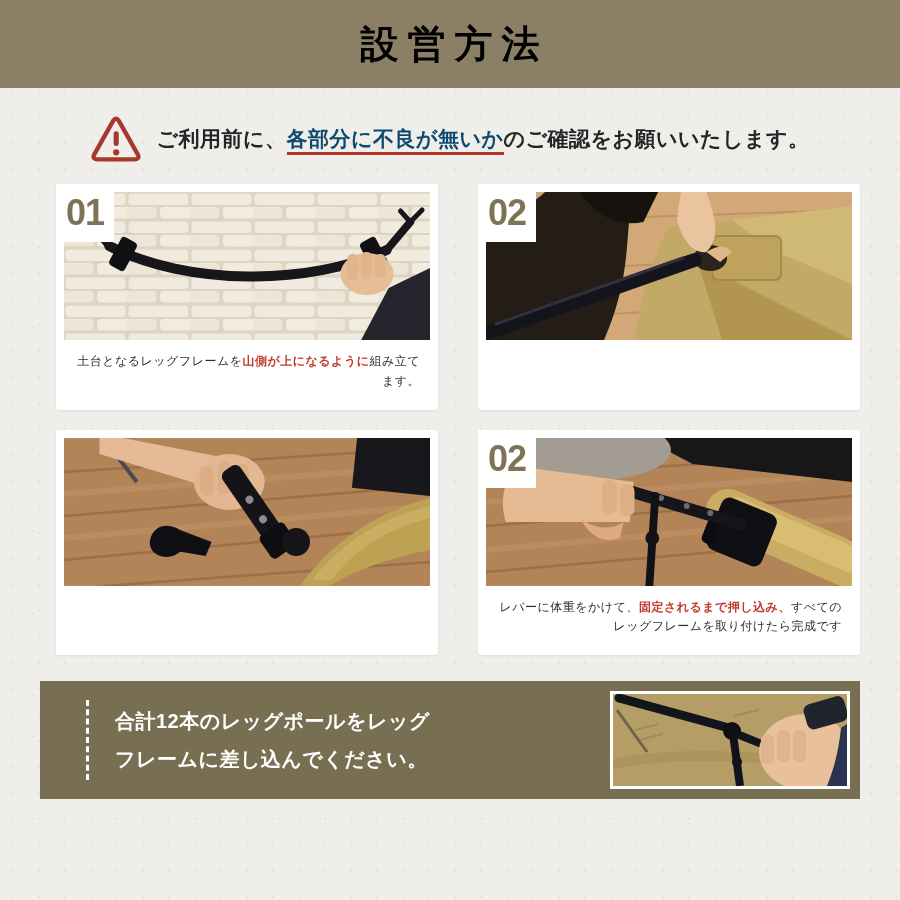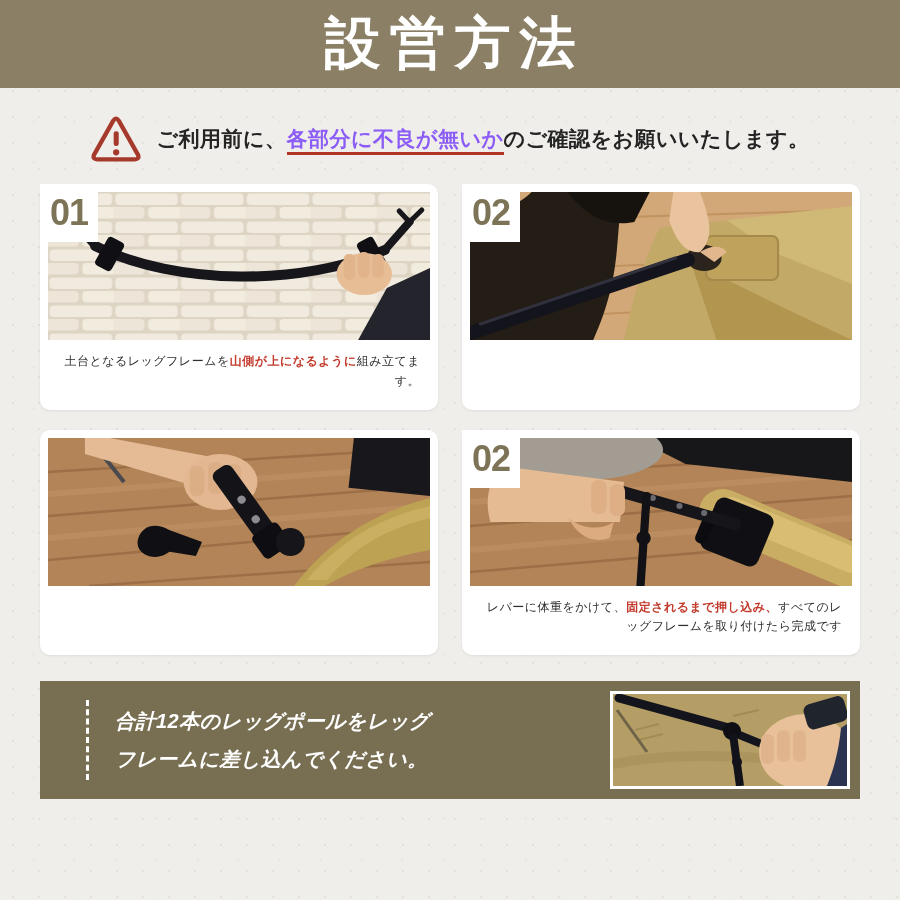--- a/index.html
+++ b/index.html
@@ -14,42 +14,43 @@
     background-position: 0 0, 13px 19px;
     color: #2f2f2f;
   }
 
   
   .hdr {
     height: 88px; background: #8b8066;
     display: flex; align-items: center; justify-content: center;
   }
   .hdr h1 {
-    color: #ffffff; font-size: 56px; font-weight: 800;
+    color: #000000; font-size: 38px; font-weight: 800;
     letter-spacing: 9px; padding-left: 9px;
   }
 
   
   .warn {
     margin: 22px auto 16px; display: flex; align-items: center;
     justify-content: center; gap: 16px; height: 58px;
   }
   .warn p { font-size: 21px; font-weight: 700; color: #242424; letter-spacing: .5px; }
   .warn .hl {
-    color: #8b5cf6; border-bottom: 3px solid #b23427; padding-bottom: 2px;
+    color: #0c4a6e; border-bottom: 3px solid #b23427; padding-bottom: 2px;
   }
 
   
   .grid {
     width: 820px; margin: 0 auto;
     display: grid; grid-template-columns: 398px 398px; gap: 20px 24px;
   }
   .card {
-    background: #fff; border-radius: 10px; padding: 8px 8px 6px;
+    background: #fff; border-radius: 3px; padding: 8px 8px 6px;
     box-shadow: 0 1px 3px rgba(0,0,0,.07);
+    margin-left: 16px;
   }
   .photo { position: relative; height: 148px; overflow: visible; }
   .photo svg { width: 100%; height: 100%; display: block; }
   .badge {
     position: absolute; top: -8px; left: -8px; width: 58px; height: 58px;
     background: #fff; color: #7d7458; font-size: 36px; font-weight: 800;
     display: flex; align-items: center; justify-content: center;
     letter-spacing: -1px;
   }
   .desc {
@@ -65,21 +66,21 @@
     padding: 0 10px 0 38px;
   }
   .hc-title {
     color: #fff; font-weight: 800; font-size: 25px; line-height: 1.55;
     width: 172px; letter-spacing: 1px;
   }
   .hc-title span { display: block; }
   .hc-div { border-left: 3px dashed #fff; height: 80px; margin: 0 26px 0 8px; }
   .hc-body {
     color: #fff; font-size: 20px; line-height: 1.9; font-weight: 600;
-    width: 322px; letter-spacing: .5px; font-style: italic;
+    width: 322px; letter-spacing: .5px;
   }
   .hc-photo {
     width: 240px; height: 98px; border: 3px solid #fff; margin-left: auto;
     background: #b49e66;
   }
   .hc-photo svg { width: 100%; height: 100%; display: block; }
 </style>
 </head>
 <body>
 

